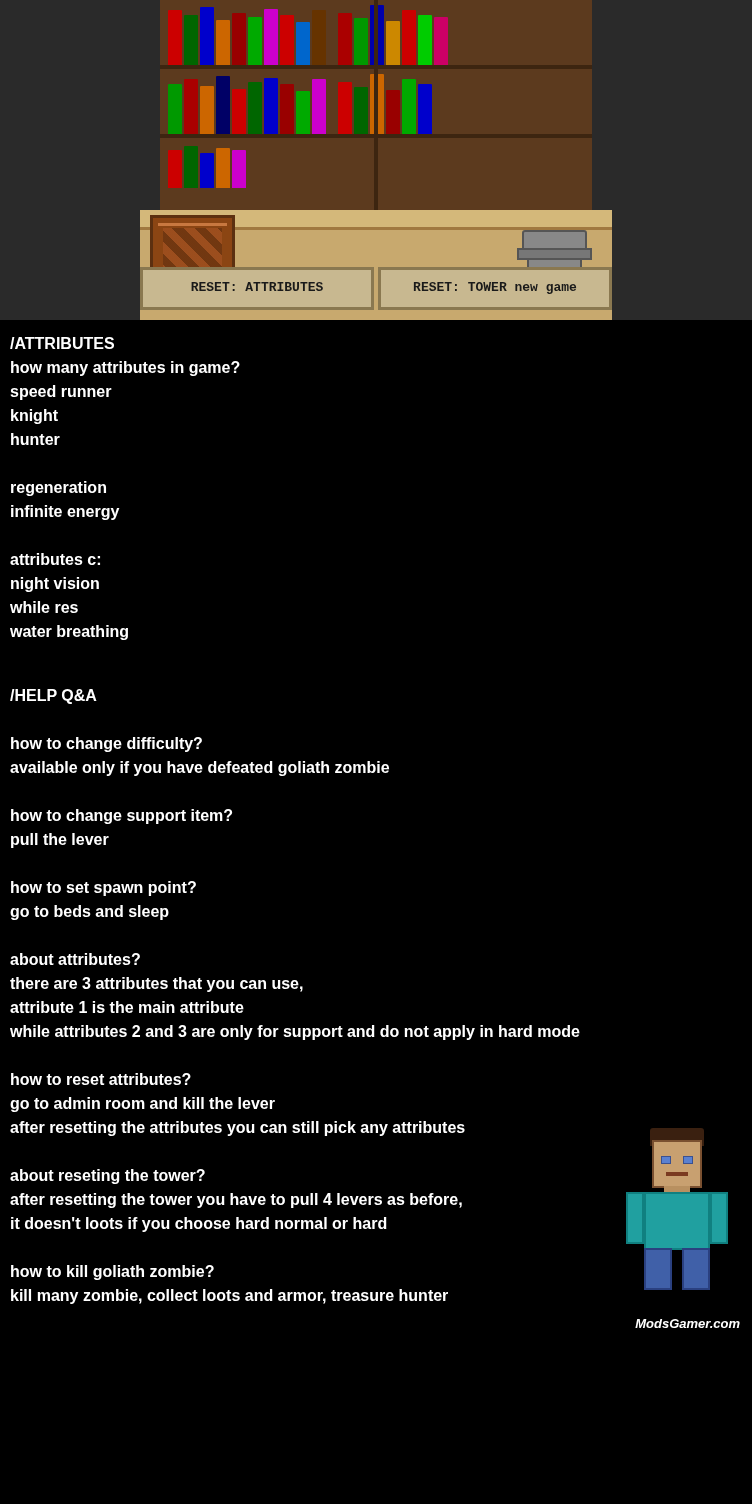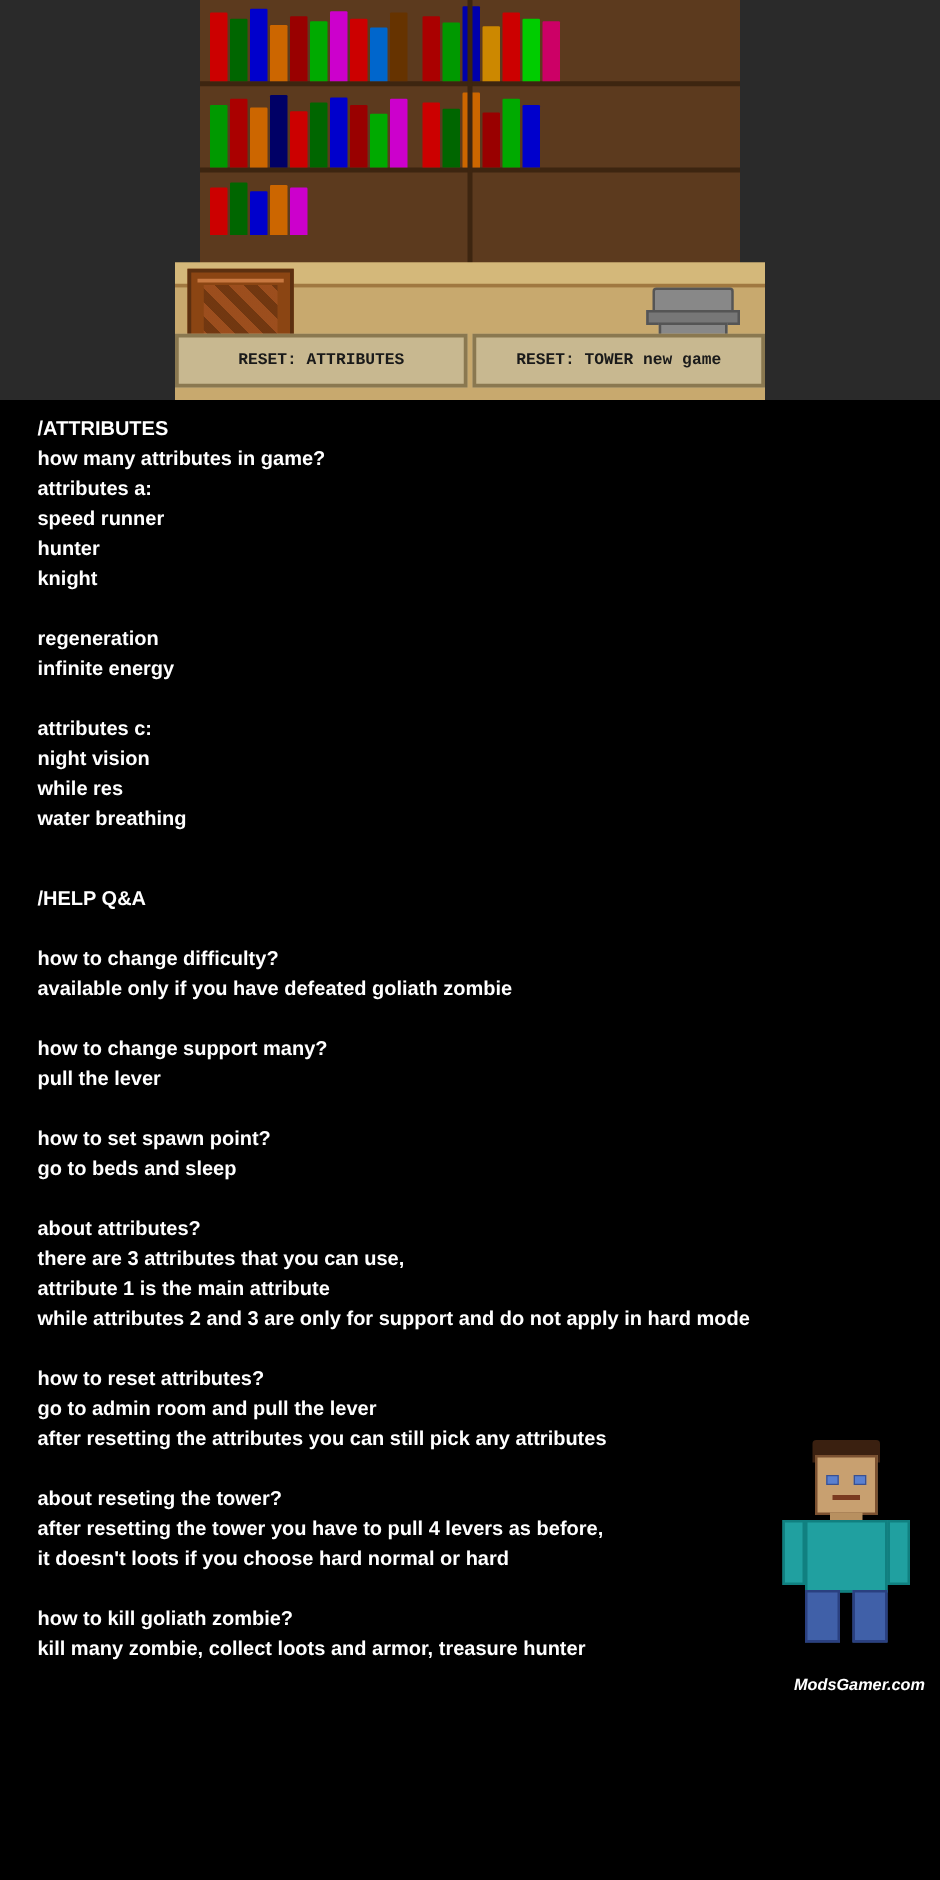--- a/index.html
+++ b/index.html
@@ -120,21 +120,20 @@
       font-weight: bold;
       color: #1a1a1a;
       line-height: 1.3;
     }
 
     
     .content {
       padding: 12px 10px;
       font-size: 16px;
       line-height: 1.5;
-      margin-left: 20px;
     }
 
     .section {
       margin-bottom: 16px;
     }
 
     .bold-line {
       font-weight: bold;
     }
 
@@ -241,56 +240,55 @@
     </div>
   </div>
 </div>
 
 <div class="content">
 
   
   <div class="section">
     <div class="bold-line">/ATTRIBUTES</div>
     <div class="normal-line">how many attributes in game?</div>
-    <div class="bold-line">attributes a:</div>
     <div class="normal-line">speed runner</div>
+    <div class="normal-line">knight</div>
     <div class="normal-line">hunter</div>
-    <div class="normal-line">knight</div>
     <br>
     <div class="normal-line">regeneration</div>
     <div class="normal-line">infinite energy</div>
     <br>
     <div class="bold-line">attributes c:</div>
     <div class="normal-line">night vision</div>
     <div class="normal-line">while res</div>
     <div class="normal-line">water breathing</div>
   </div>
 
   <br>
 
   
   <div style="position:relative;">
     <div class="bold-line">/HELP Q&amp;A</div>
     <br>
     <div class="bold-line">how to change difficulty?</div>
     <div class="normal-line">available only if you have defeated goliath zombie</div>
     <br>
-    <div class="bold-line">how to change support many?</div>
+    <div class="bold-line">how to change support item?</div>
     <div class="normal-line">pull the lever</div>
     <br>
     <div class="bold-line">how to set spawn point?</div>
     <div class="normal-line">go to beds and sleep</div>
     <br>
     <div class="bold-line">about attributes?</div>
     <div class="normal-line">there are 3 attributes that you can use,</div>
     <div class="normal-line">attribute 1 is the main attribute</div>
     <div class="normal-line">while attributes 2 and 3 are only for support and do not apply in hard mode</div>
     <br>
     <div class="bold-line">how to reset attributes?</div>
-    <div class="normal-line">go to admin room and pull the lever</div>
+    <div class="normal-line">go to admin room and kill the lever</div>
     <div class="normal-line">after resetting the attributes you can still pick any attributes</div>
     <br>
     <div class="bold-line">about reseting the tower?</div>
     <div class="normal-line">after resetting the tower you have to pull 4 levers as before,</div>
     <div class="normal-line">it doesn't loots if you choose hard normal or hard</div>
     <br>
     <div class="bold-line">how to kill goliath zombie?</div>
     <div style="padding-right: 120px;">
       <span class="normal-line">kill many zombie, collect loots and armor, treasure hunter</span>
     </div>

